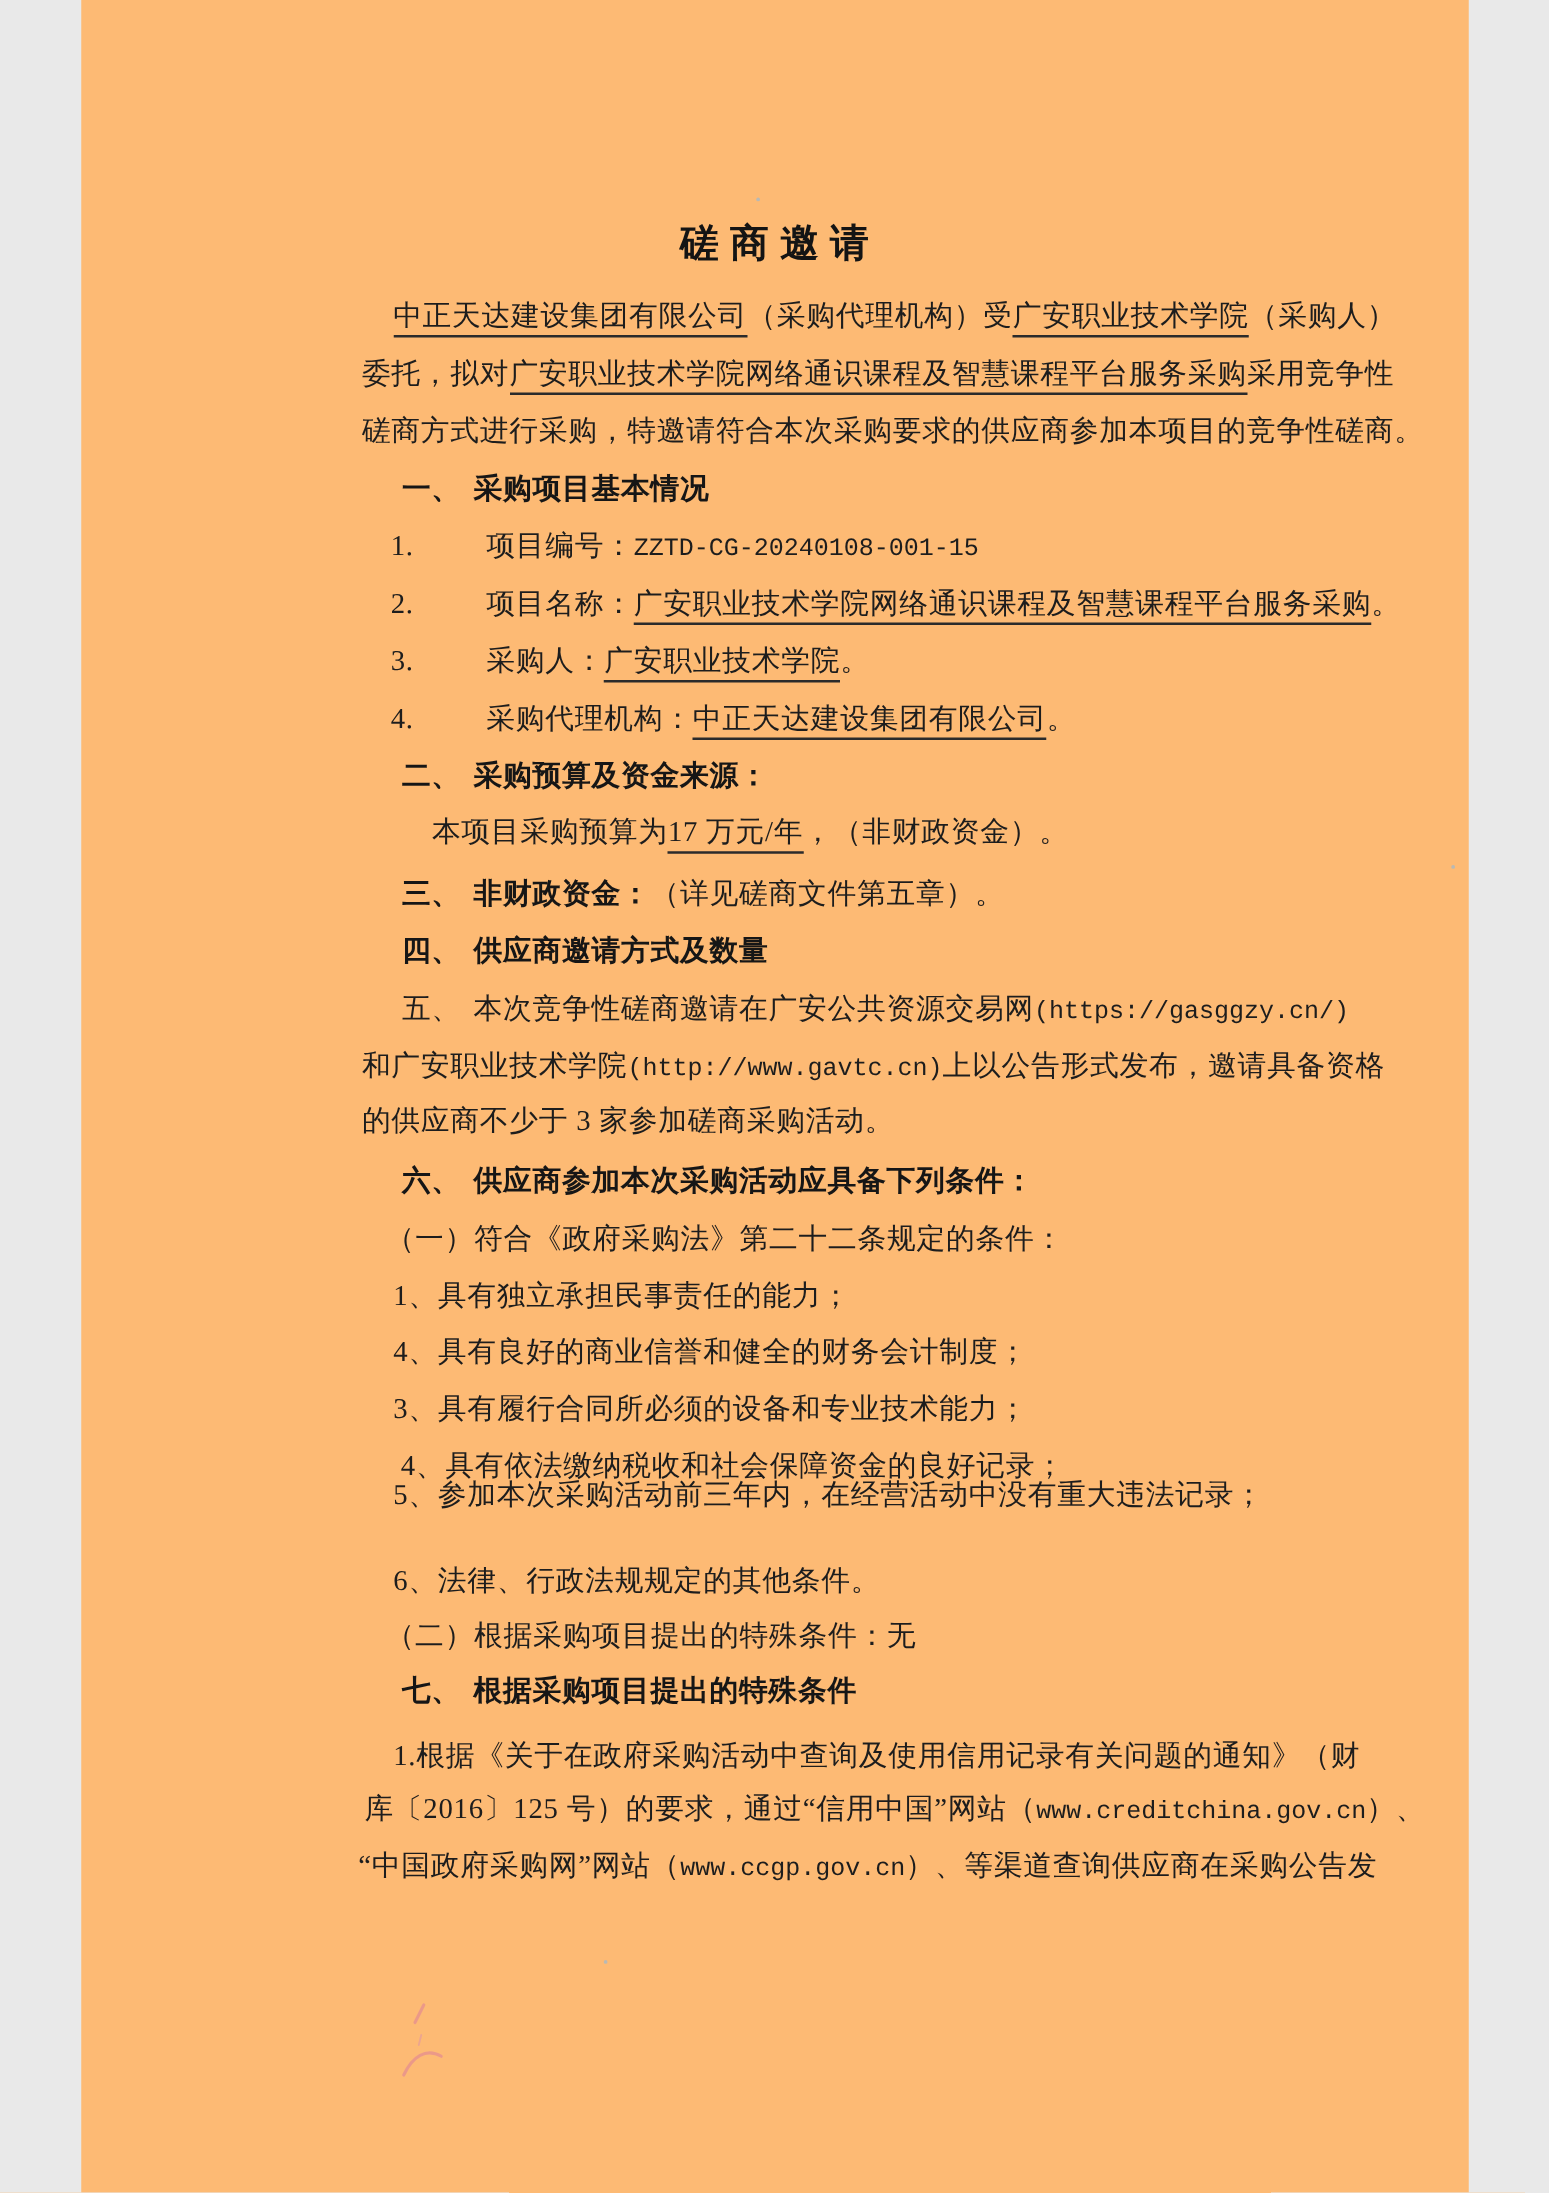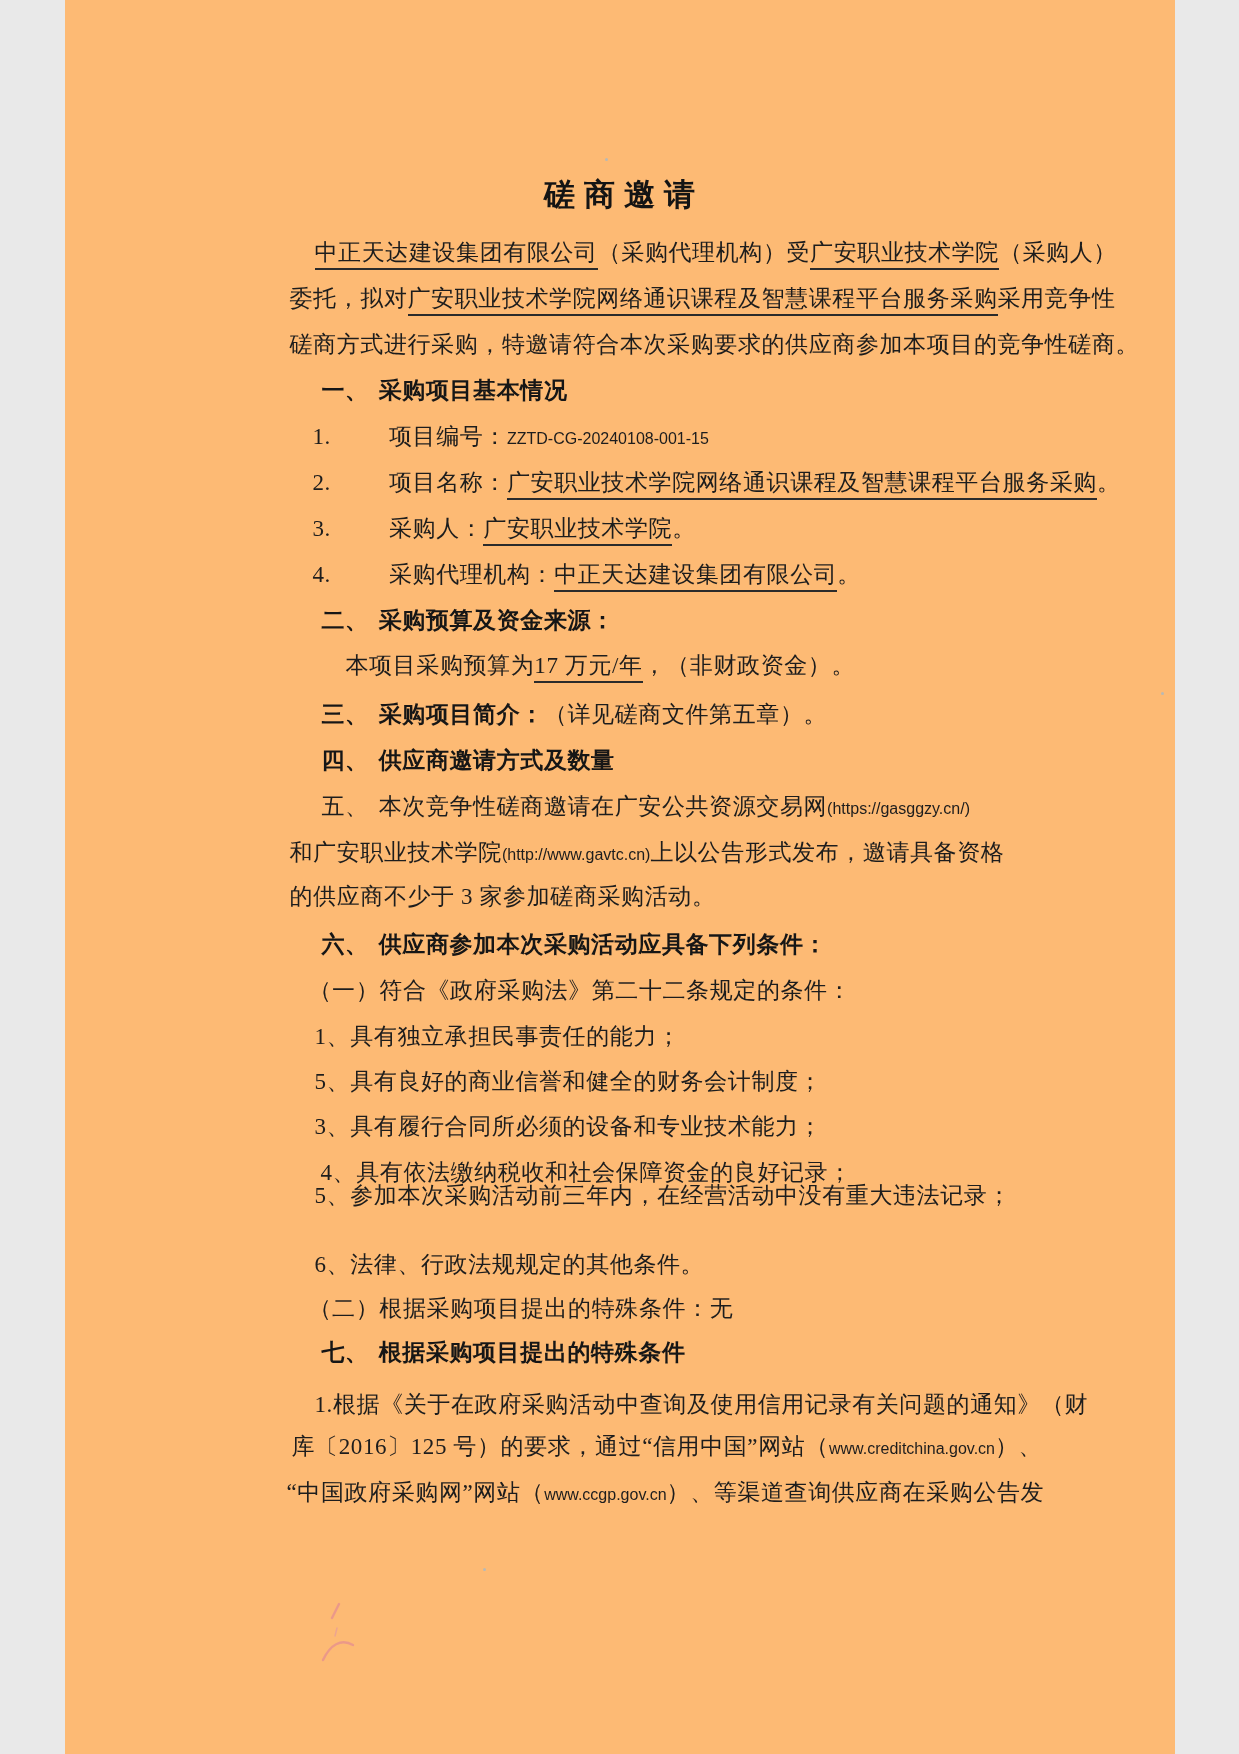--- a/index.html
+++ b/index.html
@@ -22,22 +22,22 @@
     position:absolute;
     font-size:23px;line-height:31px;
     letter-spacing:0.6px;
     white-space:nowrap;
   }
   .line.b{font-weight:bold;color:#161616;}
   .line span{display:inline-block;}
   .line span.b{font-weight:bold;color:#161616;}
   .line span.u{border-bottom:2px solid #2b2b2b;}
   .line span.mono{
-    font-family:Liberation Sans, sans-serif;
-    font-size:16px;letter-spacing:0;
+    font-family:Liberation Mono, monospace;
+    font-size:20px;letter-spacing:0;
   }
   .footer-strip{position:absolute;left:0;top:1660px;width:1239px;height:94px;}
   .scan-mark{position:absolute;left:252px;top:1598px;width:46px;height:70px;opacity:.45;}
   .speck{position:absolute;width:3px;height:3px;border-radius:50%;background:#b9b9b4;}
   .speck.s1{left:540px;top:158px;}
   .speck.s2{left:1096px;top:692px;}
   .speck.s3{left:418px;top:1568px;}
 </style>
 </head>
 <body>
@@ -50,29 +50,29 @@
       <div class="line" style="top: 237px; left: 250px;"><span class="u">中正天达建设集团有限公司</span><span>（采购代理机构）受</span><span class="u">广安职业技术学院</span><span>（采购人）</span></div>
       <div class="line" style="top: 283px; left: 225px;"><span>委托，拟对</span><span class="u">广安职业技术学院网络通识课程及智慧课程平台服务采购</span><span>采用竞争性</span></div>
       <div class="line" style="top: 329px; left: 225px;"><span>磋商方式进行采购，特邀请符合本次采购要求的供应商参加本项目的竞争性磋商。</span></div>
       <div class="line b" style="top: 375px; left: 257px;"><span>一、</span><span style="margin-left: 10px;">采购项目基本情况</span></div>
       <div class="line" style="top: 421px; left: 248px;"><span>1.</span><span style="margin-left: 58px;">项目编号：</span><span class="mono">ZZTD-CG-20240108-001-15</span></div>
       <div class="line" style="top: 467px; left: 248px;"><span>2.</span><span style="margin-left: 58px;">项目名称：</span><span class="u">广安职业技术学院网络通识课程及智慧课程平台服务采购</span><span>。</span></div>
       <div class="line" style="top: 513px; left: 248px;"><span>3.</span><span style="margin-left: 58px;">采购人：</span><span class="u">广安职业技术学院</span><span>。</span></div>
       <div class="line" style="top: 559px; left: 248px;"><span>4.</span><span style="margin-left: 58px;">采购代理机构：</span><span class="u">中正天达建设集团有限公司</span><span>。</span></div>
       <div class="line b" style="top: 605px; left: 257px;"><span>二、</span><span style="margin-left: 10px;">采购预算及资金来源：</span></div>
       <div class="line" style="top: 650px; left: 281px;"><span>本项目采购预算为 </span><span class="u">17 万元/年</span><span>，（非财政资金）。</span></div>
-      <div class="line" style="top: 699px; left: 257px;"><span class="b">三、</span><span class="b" style="margin-left: 10px;">采购项目简介：</span><span>（详见磋商文件第五章）。</span></div>
+      <div class="line" style="top: 699px; left: 257px;"><span class="b">三、</span><span class="b" style="margin-left: 10px;">非财政资金：</span><span>（详见磋商文件第五章）。</span></div>
       <div class="line b" style="top: 745px; left: 257px;"><span>四、</span><span style="margin-left: 10px;">供应商邀请方式及数量</span></div>
       <div class="line" style="top: 791px; left: 257px;"><span>五、</span><span style="margin-left: 10px;">本次竞争性磋商邀请在广安公共资源交易网 </span><span class="mono">(https://gasggzy.cn/)</span></div>
       <div class="line" style="top: 837px; left: 225px;"><span>和广安职业技术学院</span><span class="mono">(http://www.gavtc.cn)</span><span>上以公告形式发布，邀请具备资格</span></div>
       <div class="line" style="top: 881px; left: 225px;"><span>的供应商不少于 3 家参加磋商采购活动。</span></div>
       <div class="line b" style="top: 929px; left: 257px;"><span>六、</span><span style="margin-left: 10px;">供应商参加本次采购活动应具备下列条件：</span></div>
       <div class="line" style="top: 975px; left: 244px;"><span>（一）符合《政府采购法》第二十二条规定的条件：</span></div>
       <div class="line" style="top: 1021px; left: 250px;"><span>1、具有独立承担民事责任的能力；</span></div>
-      <div class="line" style="top: 1066px; left: 250px;"><span>5、具有良好的商业信誉和健全的财务会计制度；</span></div>
+      <div class="line" style="top: 1066px; left: 250px;"><span>4、具有良好的商业信誉和健全的财务会计制度；</span></div>
       <div class="line" style="top: 1111px; left: 250px;"><span>3、具有履行合同所必须的设备和专业技术能力；</span></div>
       <div class="line" style="top: 1157px; left: 256px;"><span>4、具有依法缴纳税收和社会保障资金的良好记录；</span></div>
       <div class="line" style="top: 1180px; left: 250px;"><span>5、参加本次采购活动前三年内，在经营活动中没有重大违法记录；</span></div>
       <div class="line" style="top: 1249px; left: 250px;"><span>6、法律、行政法规规定的其他条件。</span></div>
       <div class="line" style="top: 1293px; left: 244px;"><span>（二）根据采购项目提出的特殊条件：无</span></div>
       <div class="line b" style="top: 1337px; left: 257px;"><span>七、</span><span style="margin-left: 10px;">根据采购项目提出的特殊条件</span></div>
       <div class="line" style="top: 1389px; left: 250px;"><span>1.根据《关于在政府采购活动中查询及使用信用记录有关问题的通知》（财</span></div>
       <div class="line" style="top: 1431px; left: 227px;"><span>库〔2016〕125 号）的要求，通过“信用中国”网站（</span><span class="mono">www.creditchina.gov.cn</span><span>）、</span></div>
       <div class="line" style="top: 1477px; left: 222px;"><span>“中国政府采购网”网站（</span><span class="mono">www.ccgp.gov.cn</span><span>）、等渠道查询供应商在采购公告发</span></div>
     </div>

